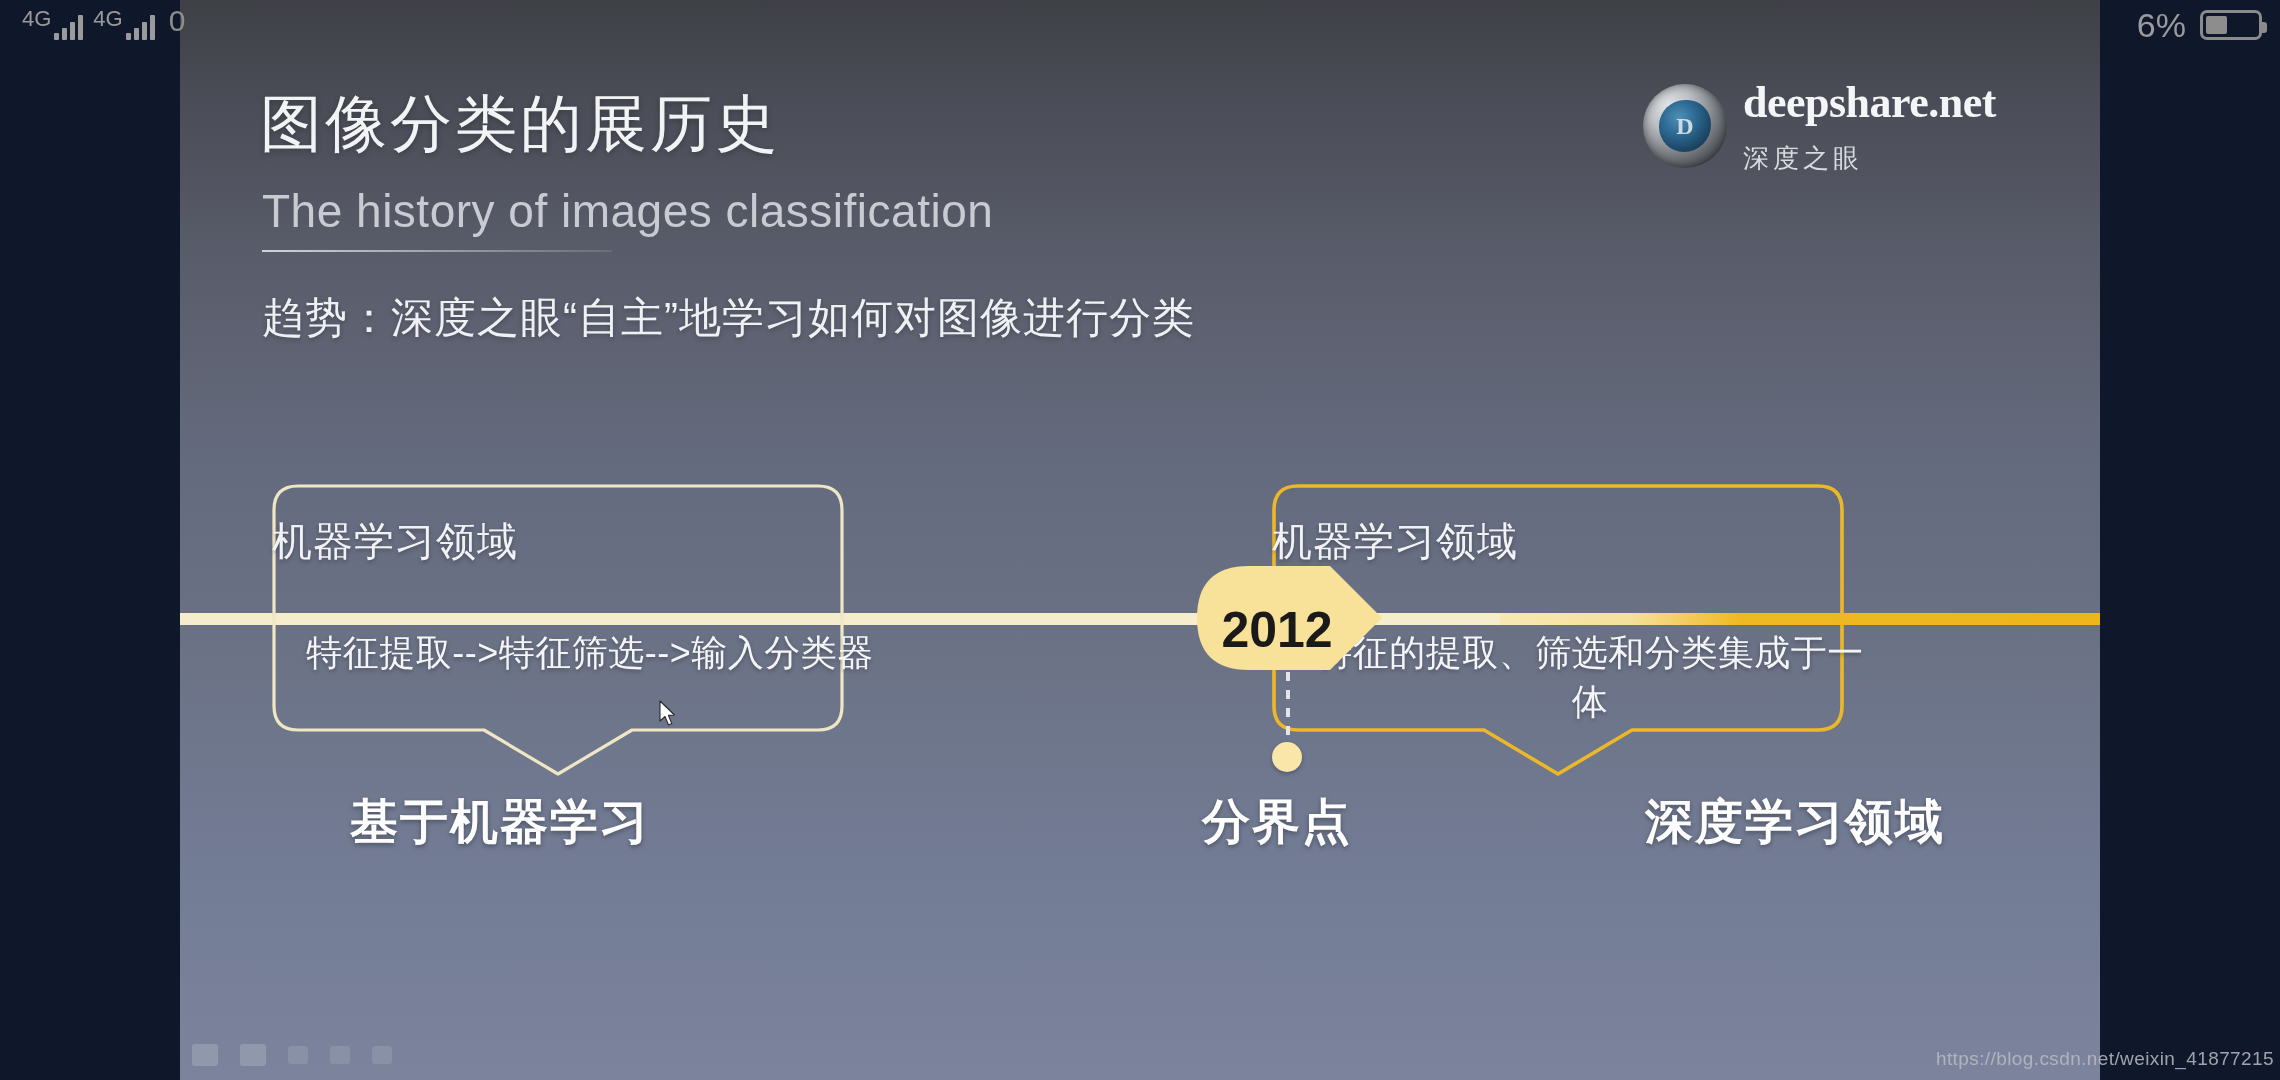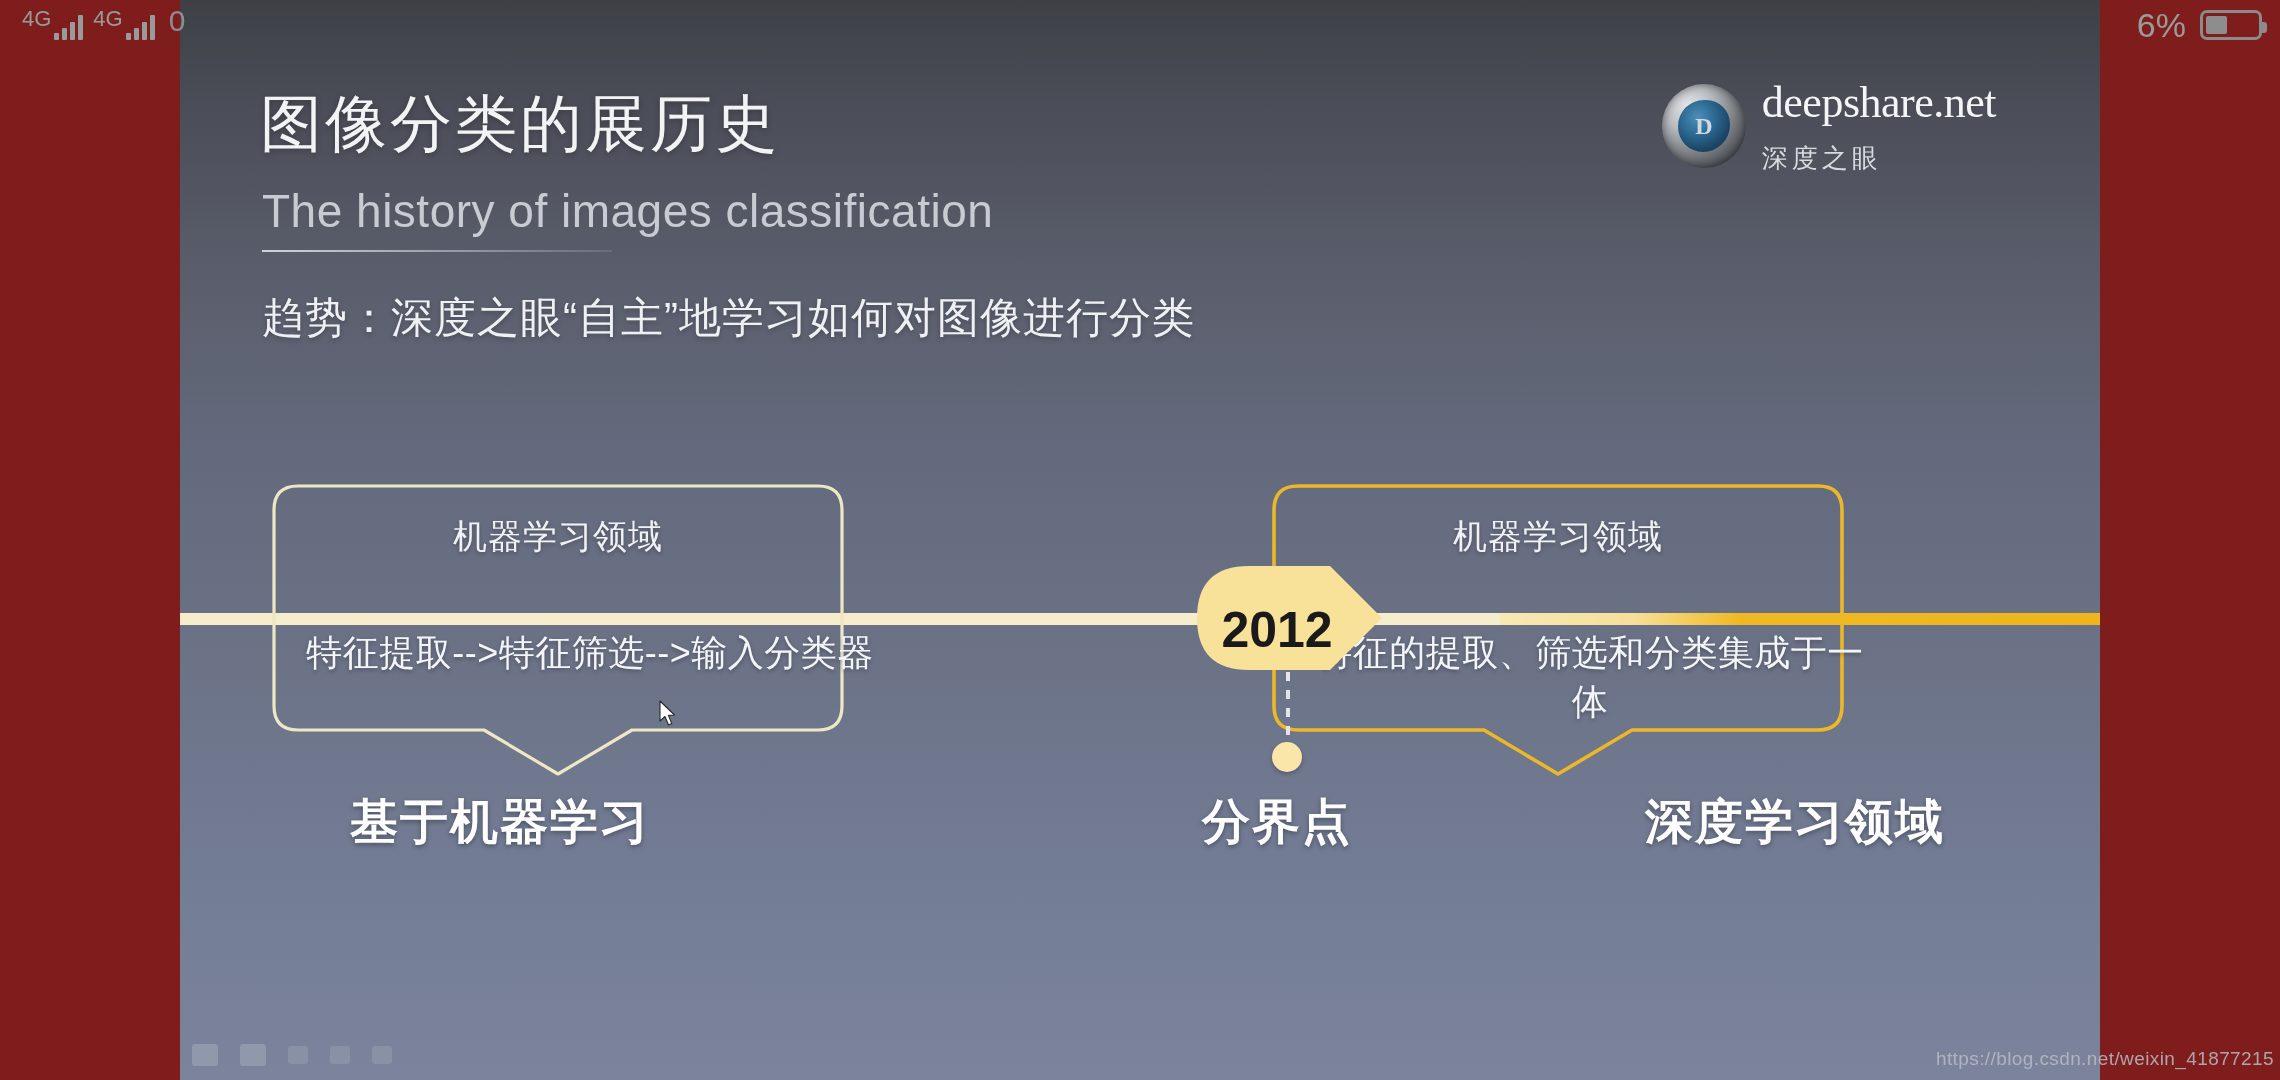--- a/index.html
+++ b/index.html
@@ -9,21 +9,21 @@
     width: 2280px;
     height: 1080px;
     overflow: hidden;
     font-family: "Liberation Sans", sans-serif;
   }
 
   #screen {
     position: relative;
     width: 2280px;
     height: 1080px;
-    background: #7f1d1d;
+    background: #0f172a;
     overflow: hidden;
   }
 
   
   .statusbar-left {
     position: absolute;
     left: 22px;
     top: 6px;
     display: flex;
     align-items: flex-end;
@@ -175,21 +175,21 @@
   .logo-eye .iris span {
     color: #cfd9e2;
     font-family: "Liberation Serif", serif;
     font-weight: bold;
     font-size: 24px;
     line-height: 24px;
   }
   .logo-text { display: flex; flex-direction: column; gap: 2px; }
   .logo-name {
     font-family: "Liberation Serif", serif;
-    font-weight: normal;
+    font-weight: bold;
     font-size: 44px;
     line-height: 46px;
     color: #f4f5f7;
     letter-spacing: -0.5px;
   }
   .logo-cn {
     font-size: 26px;
     line-height: 28px;
     color: #d7dade;
     letter-spacing: 4px;
@@ -236,22 +236,21 @@
   }
   .era-box .box-svg { position: absolute; inset: 0; width: 100%; height: 100%; overflow: visible; }
   .era-box-left  { left: 92px; }
   .era-box-right { left: 1092px; }
 
   .era-head {
     position: absolute;
     top: 30px;
     left: 0;
     width: 100%;
-    text-align: center;
-    font-size: 34px;
+    font-size: 40px;
     color: #f0f2f5;
     letter-spacing: 1px;
     text-shadow: 0 2px 4px rgba(0,0,0,.3);
   }
   .era-body {
     position: absolute;
     top: 145px;
     left: 0;
     width: 100%;
     text-align: center;

